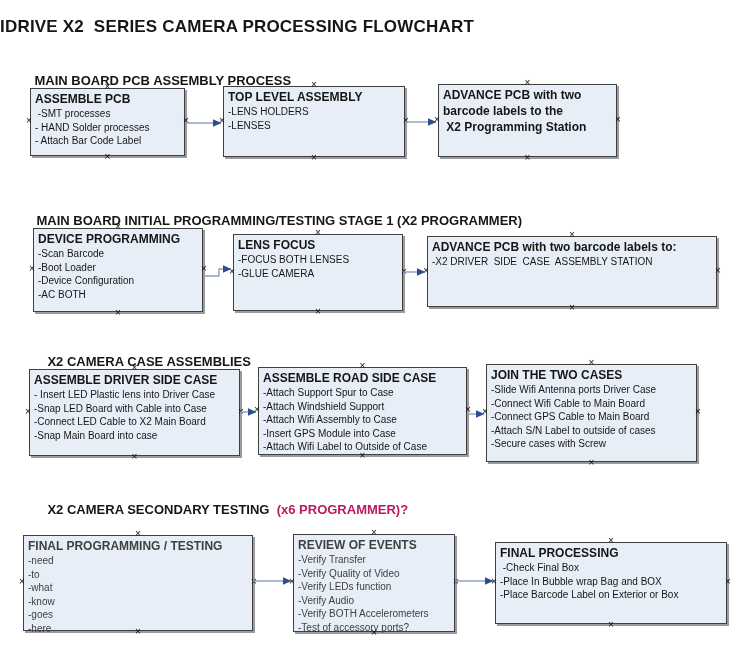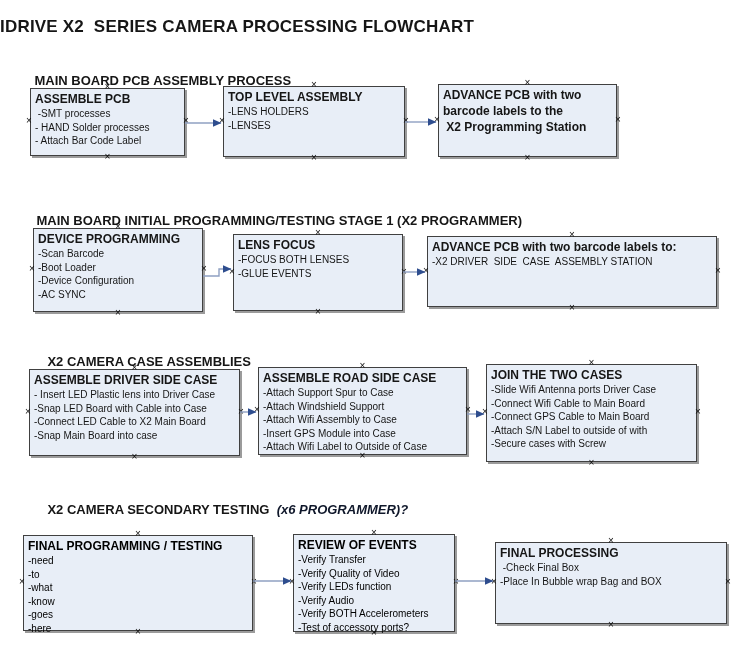--- a/index.html
+++ b/index.html
@@ -8,30 +8,30 @@
     font-family:"Liberation Sans","DejaVu Sans",sans-serif; color:#161616;
     overflow:hidden;
   }
   .page-title {
     position:absolute; top:17px; left:0; width:100%; text-align:left;
     font-size:17px; font-weight:bold; letter-spacing:0.2px; white-space:pre-wrap;
   }
   .sec-heading {
     position:absolute; font-size:13px; font-weight:bold; white-space:pre-wrap;
   }
-  .sec-heading .red-part { color:#0f172a; white-space:pre-wrap;font-style:italic; }
+  .sec-heading .red-part { color:#be185d; white-space:pre-wrap; }
   .fbox {
     position:absolute; box-sizing:border-box;
     background:#e8eef7; border:1.5px solid #404040;
     box-shadow:2px 2px 0 #9b9b9b;
     padding:2px 4px 0 4px;
   }
   .btitle { font-size:12px; font-weight:bold; line-height:16px; white-space:pre-wrap; }
   .bitem  { font-size:10px; line-height:13.5px; white-space:pre-wrap; }
-  .red-box .btitle, .red-box .bitem { color:#000000; }
+  .red-box .btitle, .red-box .bitem { color:#404040; }
   .hd {
     position:absolute; font-size:10px; line-height:10px; width:8px; height:10px;
     color:#111; font-weight:normal; text-align:center; pointer-events:none;
   }
   .h-t { top:-7px;  left:50%; margin-left:-4px; }
   .h-b { bottom:-7px; left:50%; margin-left:-4px; }
   .h-l { left:-6px; top:50%; margin-top:-6px; }
   .h-r { right:-6px; top:50%; margin-top:-6px; }
   
   .b-a1 { left:30px;  top:88px;  width:155px; height:68px; }
@@ -106,31 +106,31 @@
 
   <div class="fbox b-b1">
     <span class="hd h-t">×</span>
     <span class="hd h-b">×</span>
     <span class="hd h-l">×</span>
     <span class="hd h-r">×</span>
     <div class="btitle">DEVICE PROGRAMMING</div>
     <div class="bitem">-Scan Barcode</div>
     <div class="bitem">-Boot Loader</div>
     <div class="bitem">-Device Configuration</div>
-    <div class="bitem">-AC SYNC</div>
+    <div class="bitem">-AC BOTH</div>
   </div>
 
   <div class="fbox b-b2">
     <span class="hd h-t">×</span>
     <span class="hd h-b">×</span>
     <span class="hd h-l">×</span>
     <span class="hd h-r">×</span>
     <div class="btitle">LENS FOCUS</div>
     <div class="bitem">-FOCUS BOTH LENSES</div>
-    <div class="bitem">-GLUE EVENTS</div>
+    <div class="bitem">-GLUE CAMERA</div>
   </div>
 
   <div class="fbox b-b3">
     <span class="hd h-t">×</span>
     <span class="hd h-b">×</span>
     <span class="hd h-l">×</span>
     <span class="hd h-r">×</span>
     <div class="btitle">ADVANCE PCB with two barcode labels to:</div>
     <div class="bitem">-X2 DRIVER  SIDE  CASE  ASSEMBLY STATION</div>
   </div>
@@ -162,21 +162,21 @@
 
   <div class="fbox b-c3">
     <span class="hd h-t">×</span>
     <span class="hd h-b">×</span>
     <span class="hd h-l">×</span>
     <span class="hd h-r">×</span>
     <div class="btitle">JOIN THE TWO CASES</div>
     <div class="bitem">-Slide Wifi Antenna ports Driver Case</div>
     <div class="bitem">-Connect Wifi Cable to Main Board</div>
     <div class="bitem">-Connect GPS Cable to Main Board</div>
-    <div class="bitem">-Attach S/N Label to outside of with</div>
+    <div class="bitem">-Attach S/N Label to outside of cases</div>
     <div class="bitem">-Secure cases with Screw</div>
   </div>
 
   <div class="fbox b-d1 red-box">
     <span class="hd h-t">×</span>
     <span class="hd h-b">×</span>
     <span class="hd h-l">×</span>
     <span class="hd h-r">×</span>
     <div class="btitle">FINAL PROGRAMMING / TESTING</div>
     <div class="bitem">-need</div>
@@ -202,20 +202,21 @@
   </div>
 
   <div class="fbox b-d3">
     <span class="hd h-t">×</span>
     <span class="hd h-b">×</span>
     <span class="hd h-l">×</span>
     <span class="hd h-r">×</span>
     <div class="btitle">FINAL PROCESSING</div>
     <div class="bitem"> -Check Final Box</div>
     <div class="bitem">-Place In Bubble wrap Bag and BOX</div>
+    <div class="bitem">-Place Barcode Label on Exterior or Box</div>
   </div>
 
   <svg id="arrow-layer" viewBox="0 0 747 662" xmlns="http://www.w3.org/2000/svg">
     <defs>
       <marker id="ah" markerWidth="9" markerHeight="8" refX="8.5" refY="4" orient="auto" markerUnits="userSpaceOnUse">
         <path d="M0,0 L9,4 L0,8 z" fill="#2e4d8e"></path>
       </marker>
     </defs>
     <path d="M185,123 L221,123" stroke="#8fa0c2" stroke-width="1.4" fill="none" marker-end="url(#ah)"></path>
     <path d="M405,122 L436,122" stroke="#8fa0c2" stroke-width="1.4" fill="none" marker-end="url(#ah)"></path>

